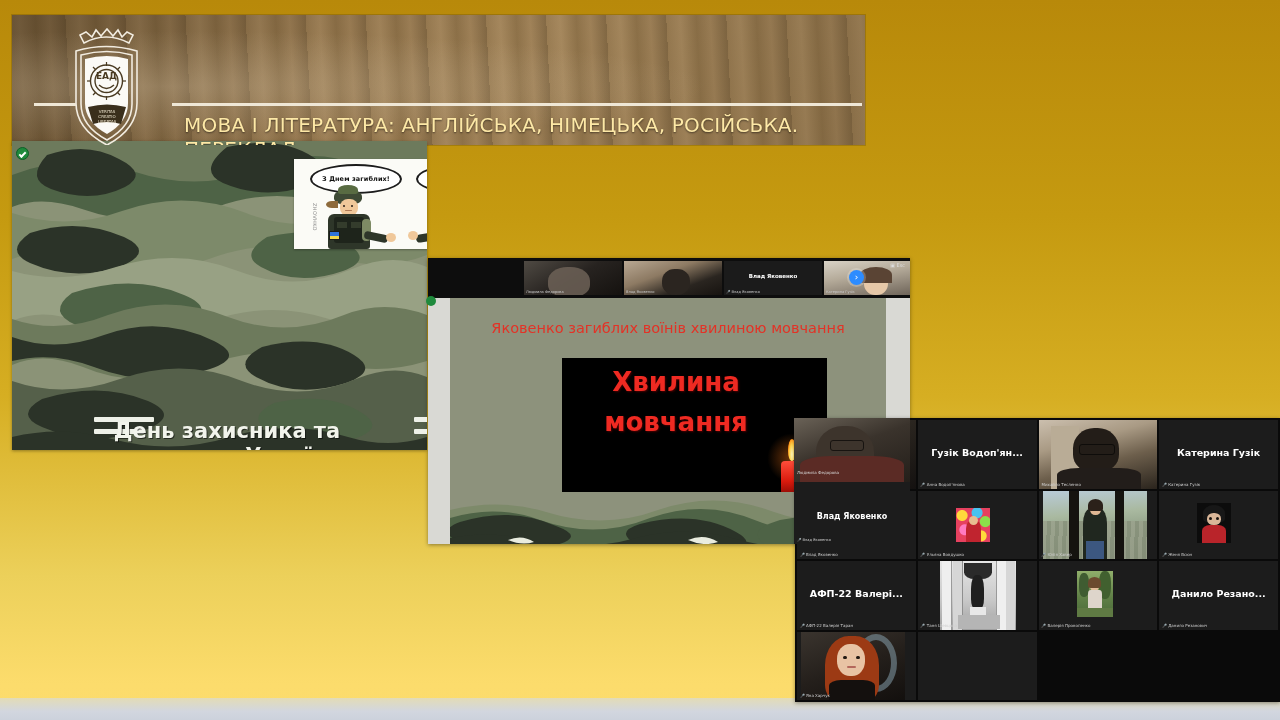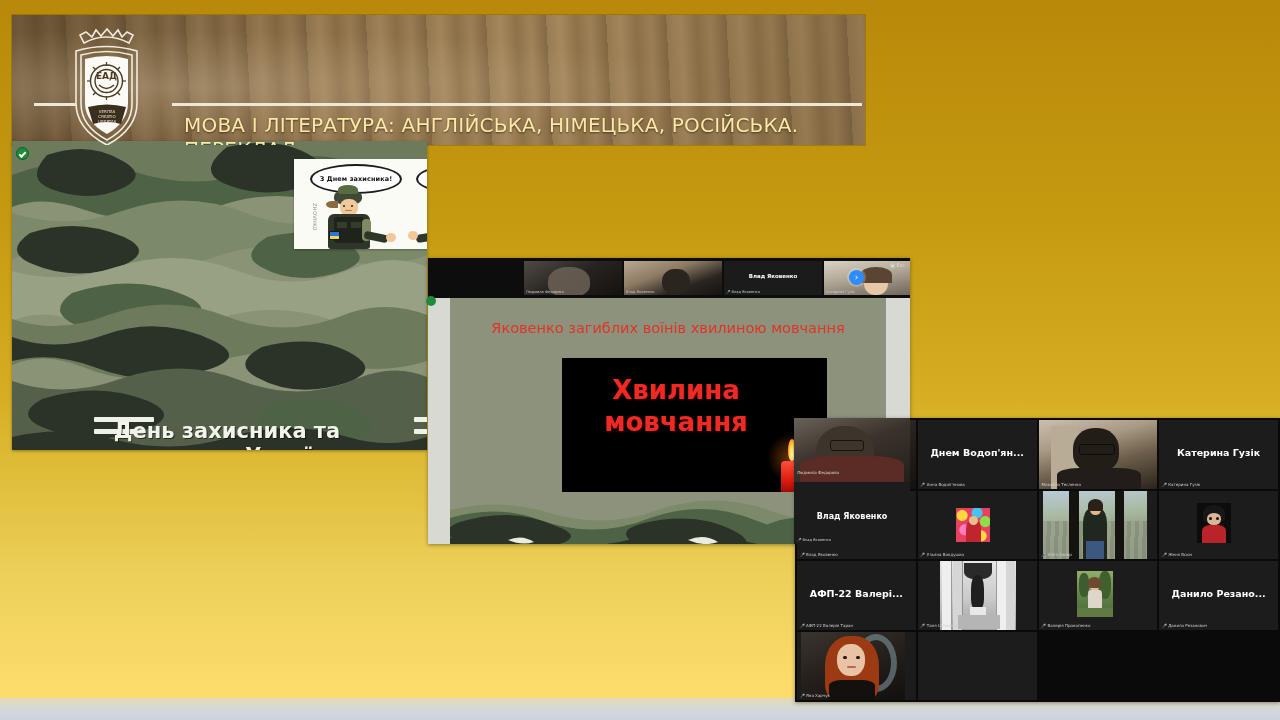--- a/index.html
+++ b/index.html
@@ -81,22 +81,22 @@
   #zs-next{position:absolute;right:46px;top:12px;width:15px;height:15px;border-radius:50%;
      background:#2d8cff;color:#fff;font-size:9px;line-height:15px;text-align:center;
      font-family:"DejaVu Sans",sans-serif;box-shadow:0 0 0 2px rgba(255,255,255,.22);}
   #s2-dot{position:absolute;left:-2px;top:38px;width:10px;height:10px;border-radius:50%;
      background:#1f8a3c;z-index:20;}
   #win2-body{position:absolute;left:0;top:40px;width:482px;height:246px;background:#d9d9d4;overflow:hidden;}
   #slide2{position:absolute;left:22px;top:0;width:436px;height:246px;background:#8d927c;overflow:hidden;}
   #s2-head{position:absolute;left:28px;top:20px;width:380px;text-align:center;
      font-family:"DejaVu Sans",sans-serif;font-size:14.5px;line-height:21px;color:#e33226;}
   #s2-img{position:absolute;left:112px;top:60px;width:265px;height:147px;background:#000;overflow:hidden;}
-  #s2-img-t{position:absolute;left:14px;top:16px;width:200px;text-align:center;
-     font-family:"DejaVu Sans",sans-serif;font-weight:700;font-size:26px;line-height:32px;
+  #s2-img-t{position:absolute;left:14px;top:4px;width:200px;text-align:center;
+     font-family:"DejaVu Sans",sans-serif;font-weight:700;font-size:26px;line-height:40px;
      color:#ef2a22;text-shadow:1px 1px 2px rgba(120,0,0,.6);}
   .candle{position:absolute;right:20px;bottom:8px;width:30px;height:58px;}
   .candle .flame{position:absolute;left:11px;top:0;width:8px;height:22px;
      background:radial-gradient(ellipse at 50% 70%,#fff8c0 0%,#ffd24a 45%,#ff8a12 75%,rgba(255,100,0,0) 100%);
      border-radius:50% 50% 45% 45%;}
   .candle .wax{position:absolute;left:4px;top:22px;width:22px;height:34px;border-radius:4px;
      background:linear-gradient(180deg,#ff4d3a 0%,#d81a0d 60%,#8c0b05 100%);}
   .candle .glow{position:absolute;left:-10px;top:-6px;width:50px;height:50px;border-radius:50%;
      background:radial-gradient(circle,rgba(255,120,20,.45) 0%,rgba(255,80,0,0) 70%);}
   #s2-camobot{position:absolute;left:0;bottom:0;width:436px;height:52px;overflow:hidden;}
@@ -185,21 +185,21 @@
     <path d="M0 240 q52 18 108 -2 q62 -22 122 2 q58 22 114 -2 q38 -16 71 -2 v73 h-415 z" fill="#55604a"></path>
     <path d="M30 258 q58 -18 106 2 q32 14 0 28 q-56 20 -106 -2 q-28 -12 0 -28 z" fill="#2b3328"></path>
     <path d="M262 262 q54 -12 88 10 q24 15 -8 26 q-48 14 -86 -8 q-22 -14 6 -28 z" fill="#4e6346"></path>
     <path d="M0 296 q50 -12 100 2 q60 16 118 -2 q60 -18 118 0 q40 12 79 0 v13 h-415 z" fill="#2b3328"></path>
   </svg>
 
   <div id="s1-dot"></div>
 
   <div id="cartoon">
     <div class="bubble" style="left:16px;top:5px;width:88px;height:26px;">
-      <span>З Днем захисника!</span>
+      <span>З Днем загиблих!</span>
       <span class="tail">
           <i></i>
         </span>
     </div>
     <div class="bubble" style="left:122px;top:5px;width:90px;height:26px;">
       
       
     </div>
     <div class="vtext" style="left:18px;top:44px;">ZHOVHKO</div>
 
@@ -315,21 +315,21 @@
 
     <div class="cell">
       <div class="vfill" style="background:linear-gradient(150deg,#5a5248 0%,#2b2620 48%,#141110 100%);"></div>
       <div style="position:absolute;left:22px;top:10px;width:62px;height:58px;border-radius:46% 46% 38% 38%;background:#3c332b;"></div>
       <div style="position:absolute;left:36px;top:26px;width:34px;height:9px;border:1.4px solid #161311;border-radius:3px;"></div>
       <div style="position:absolute;left:2px;top:42px;width:110px;height:30px;background:#5d2e27;border-radius:28% 28% 0 0;"></div>
       <div class="ctag"><span>Людмила Федорова</span></div>
     </div>
 
     <div class="cell">
-      <div class="cname">Днем  Водоп'ян...</div>
+      <div class="cname">Гузік  Водоп'ян...</div>
       <div class="ctag"><b>🎤</b><span>Анна Водоп'янова</span></div>
     </div>
 
     <div class="cell active">
       <div class="vfill" style="background:linear-gradient(165deg,#cbbfae 0%,#a99a84 32%,#6d5f4c 60%,#2a241d 100%);"></div>
       <div style="position:absolute;left:12px;top:6px;width:28px;height:70px;background:#b9ac96;"></div>
       <div style="position:absolute;left:34px;top:8px;width:46px;height:44px;border-radius:46% 46% 40% 40%;background:#231d18;"></div>
       <div style="position:absolute;left:40px;top:24px;width:34px;height:9px;border:1.5px solid #0e0c0a;border-radius:3px;"></div>
       <div style="position:absolute;left:18px;top:48px;width:84px;height:26px;background:#221d1a;border-radius:26% 26% 0 0;"></div>
       <div class="ctag"><span>Михайло Тесленко</span></div>

